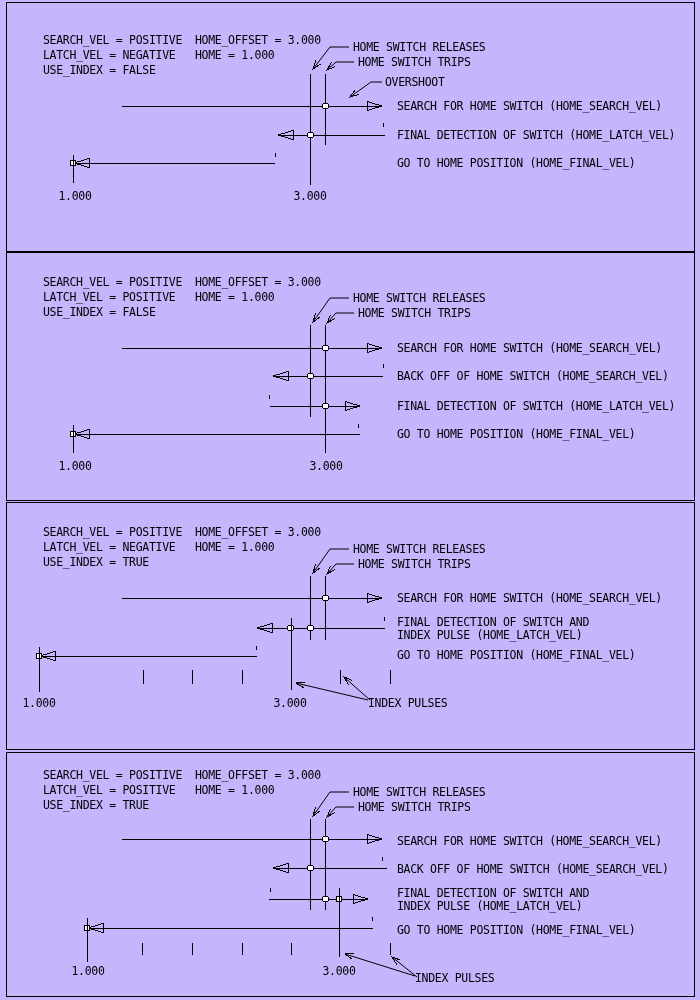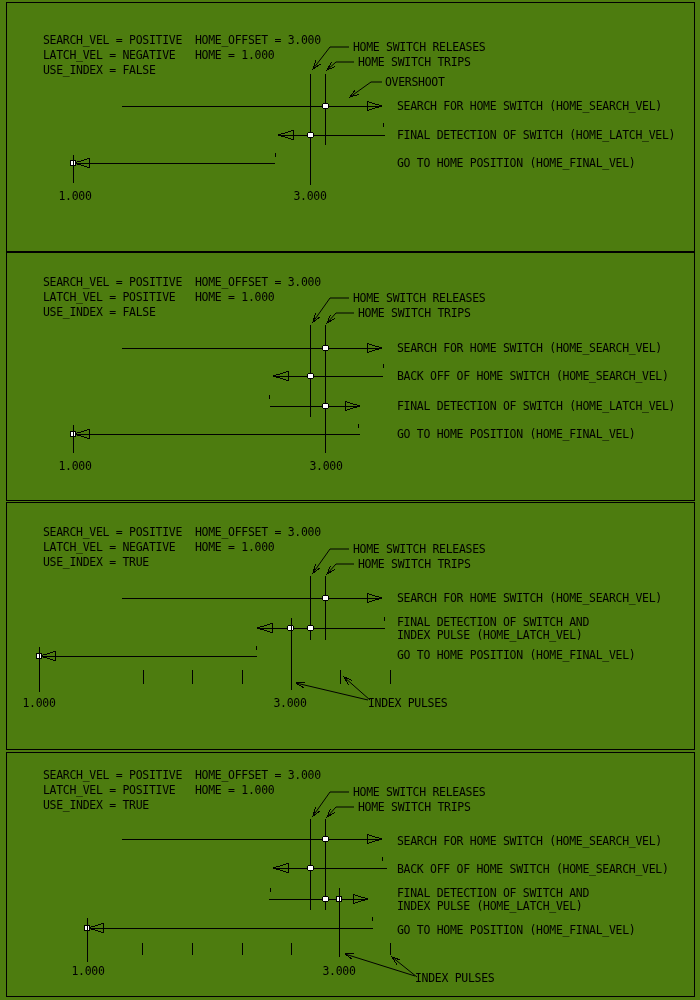--- a/index.html
+++ b/index.html
@@ -1,16 +1,16 @@
 <!DOCTYPE html>
 <html><head>
 <meta charset="utf-8">
 <style>
   html,body{margin:0;padding:0;background:#ffffff;}
-  .stage{position:relative;width:700px;height:1000px;background:#4d7c0f;overflow:hidden;}
+  .stage{position:relative;width:700px;height:1000px;background:#c4b5fd;overflow:hidden;}
   svg{position:absolute;left:0;top:0;shape-rendering:crispEdges;}
   svg text{font-family:"DejaVu Sans Mono","Liberation Mono",monospace;fill:#000;dominant-baseline:central;letter-spacing:-0.3px;}
   svg line,svg polyline,svg polygon,svg rect{stroke:#000;fill:none;stroke-width:1;}
   svg circle{stroke:#000;fill:#fff;stroke-width:1;}
 </style>
 </head>
 <body>
 
 <div class="stage">
   <svg id="diagram-svg" width="700" height="1000" viewBox="0 0 700 1000">

